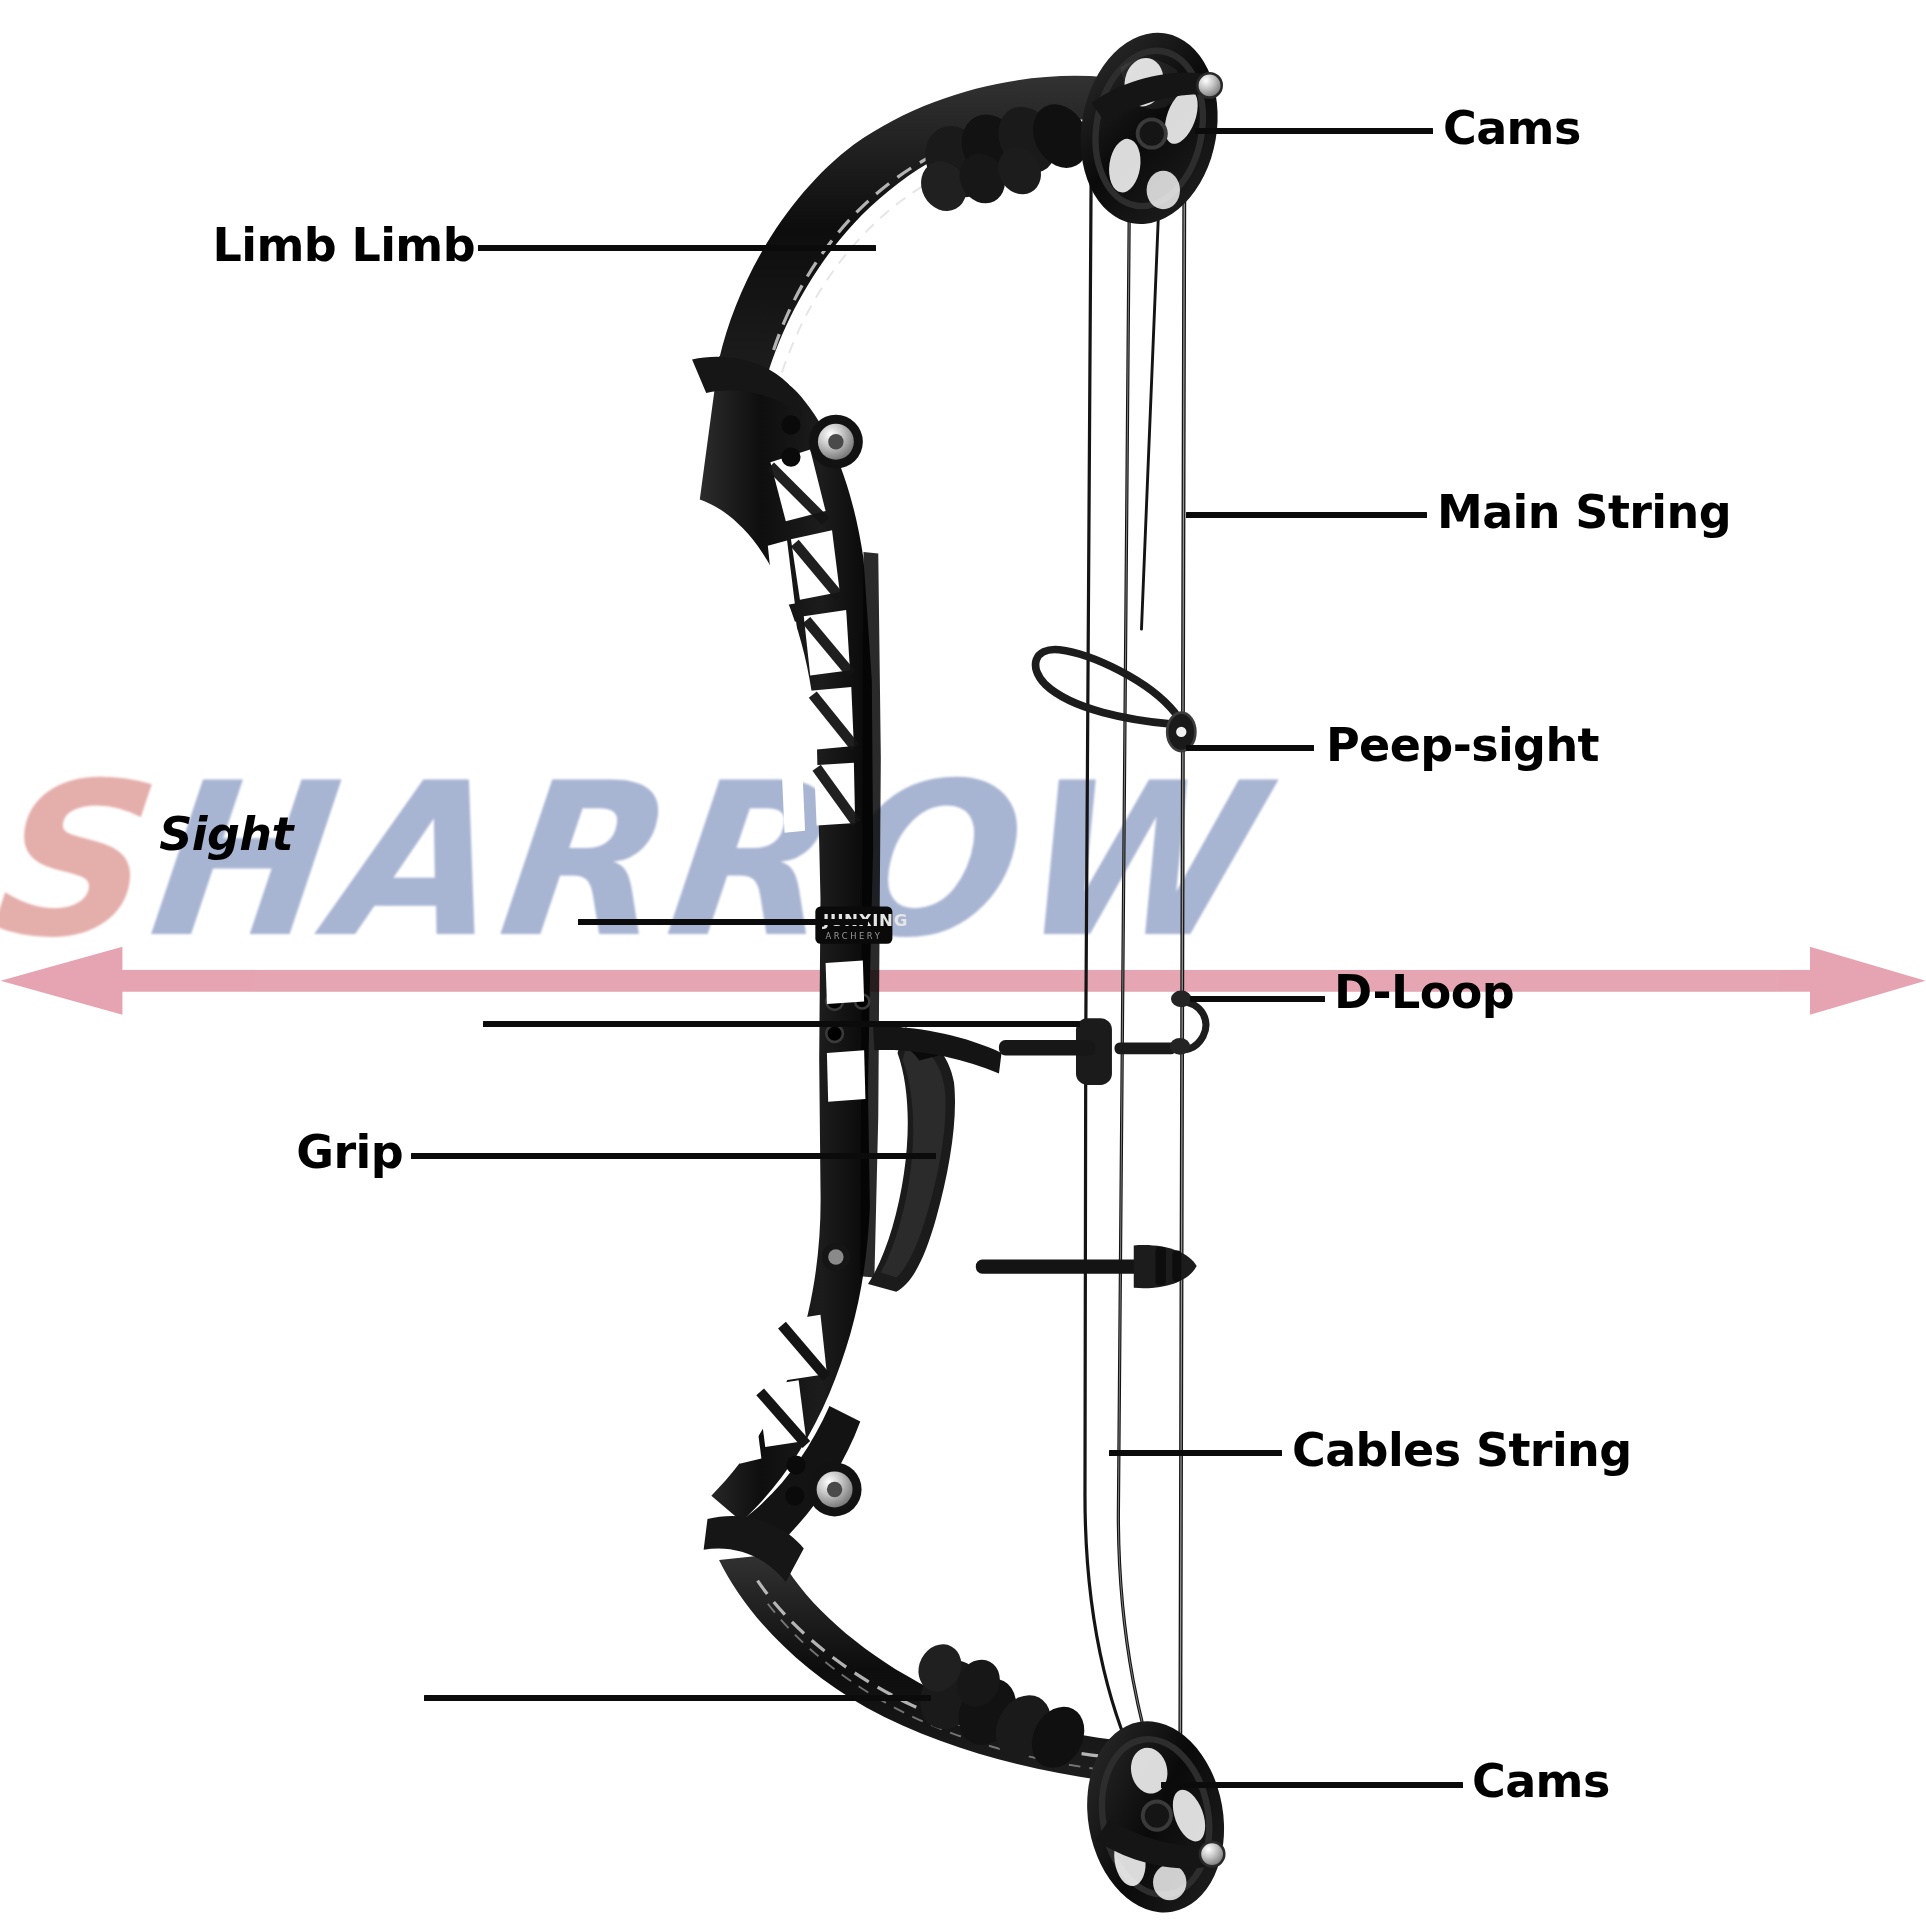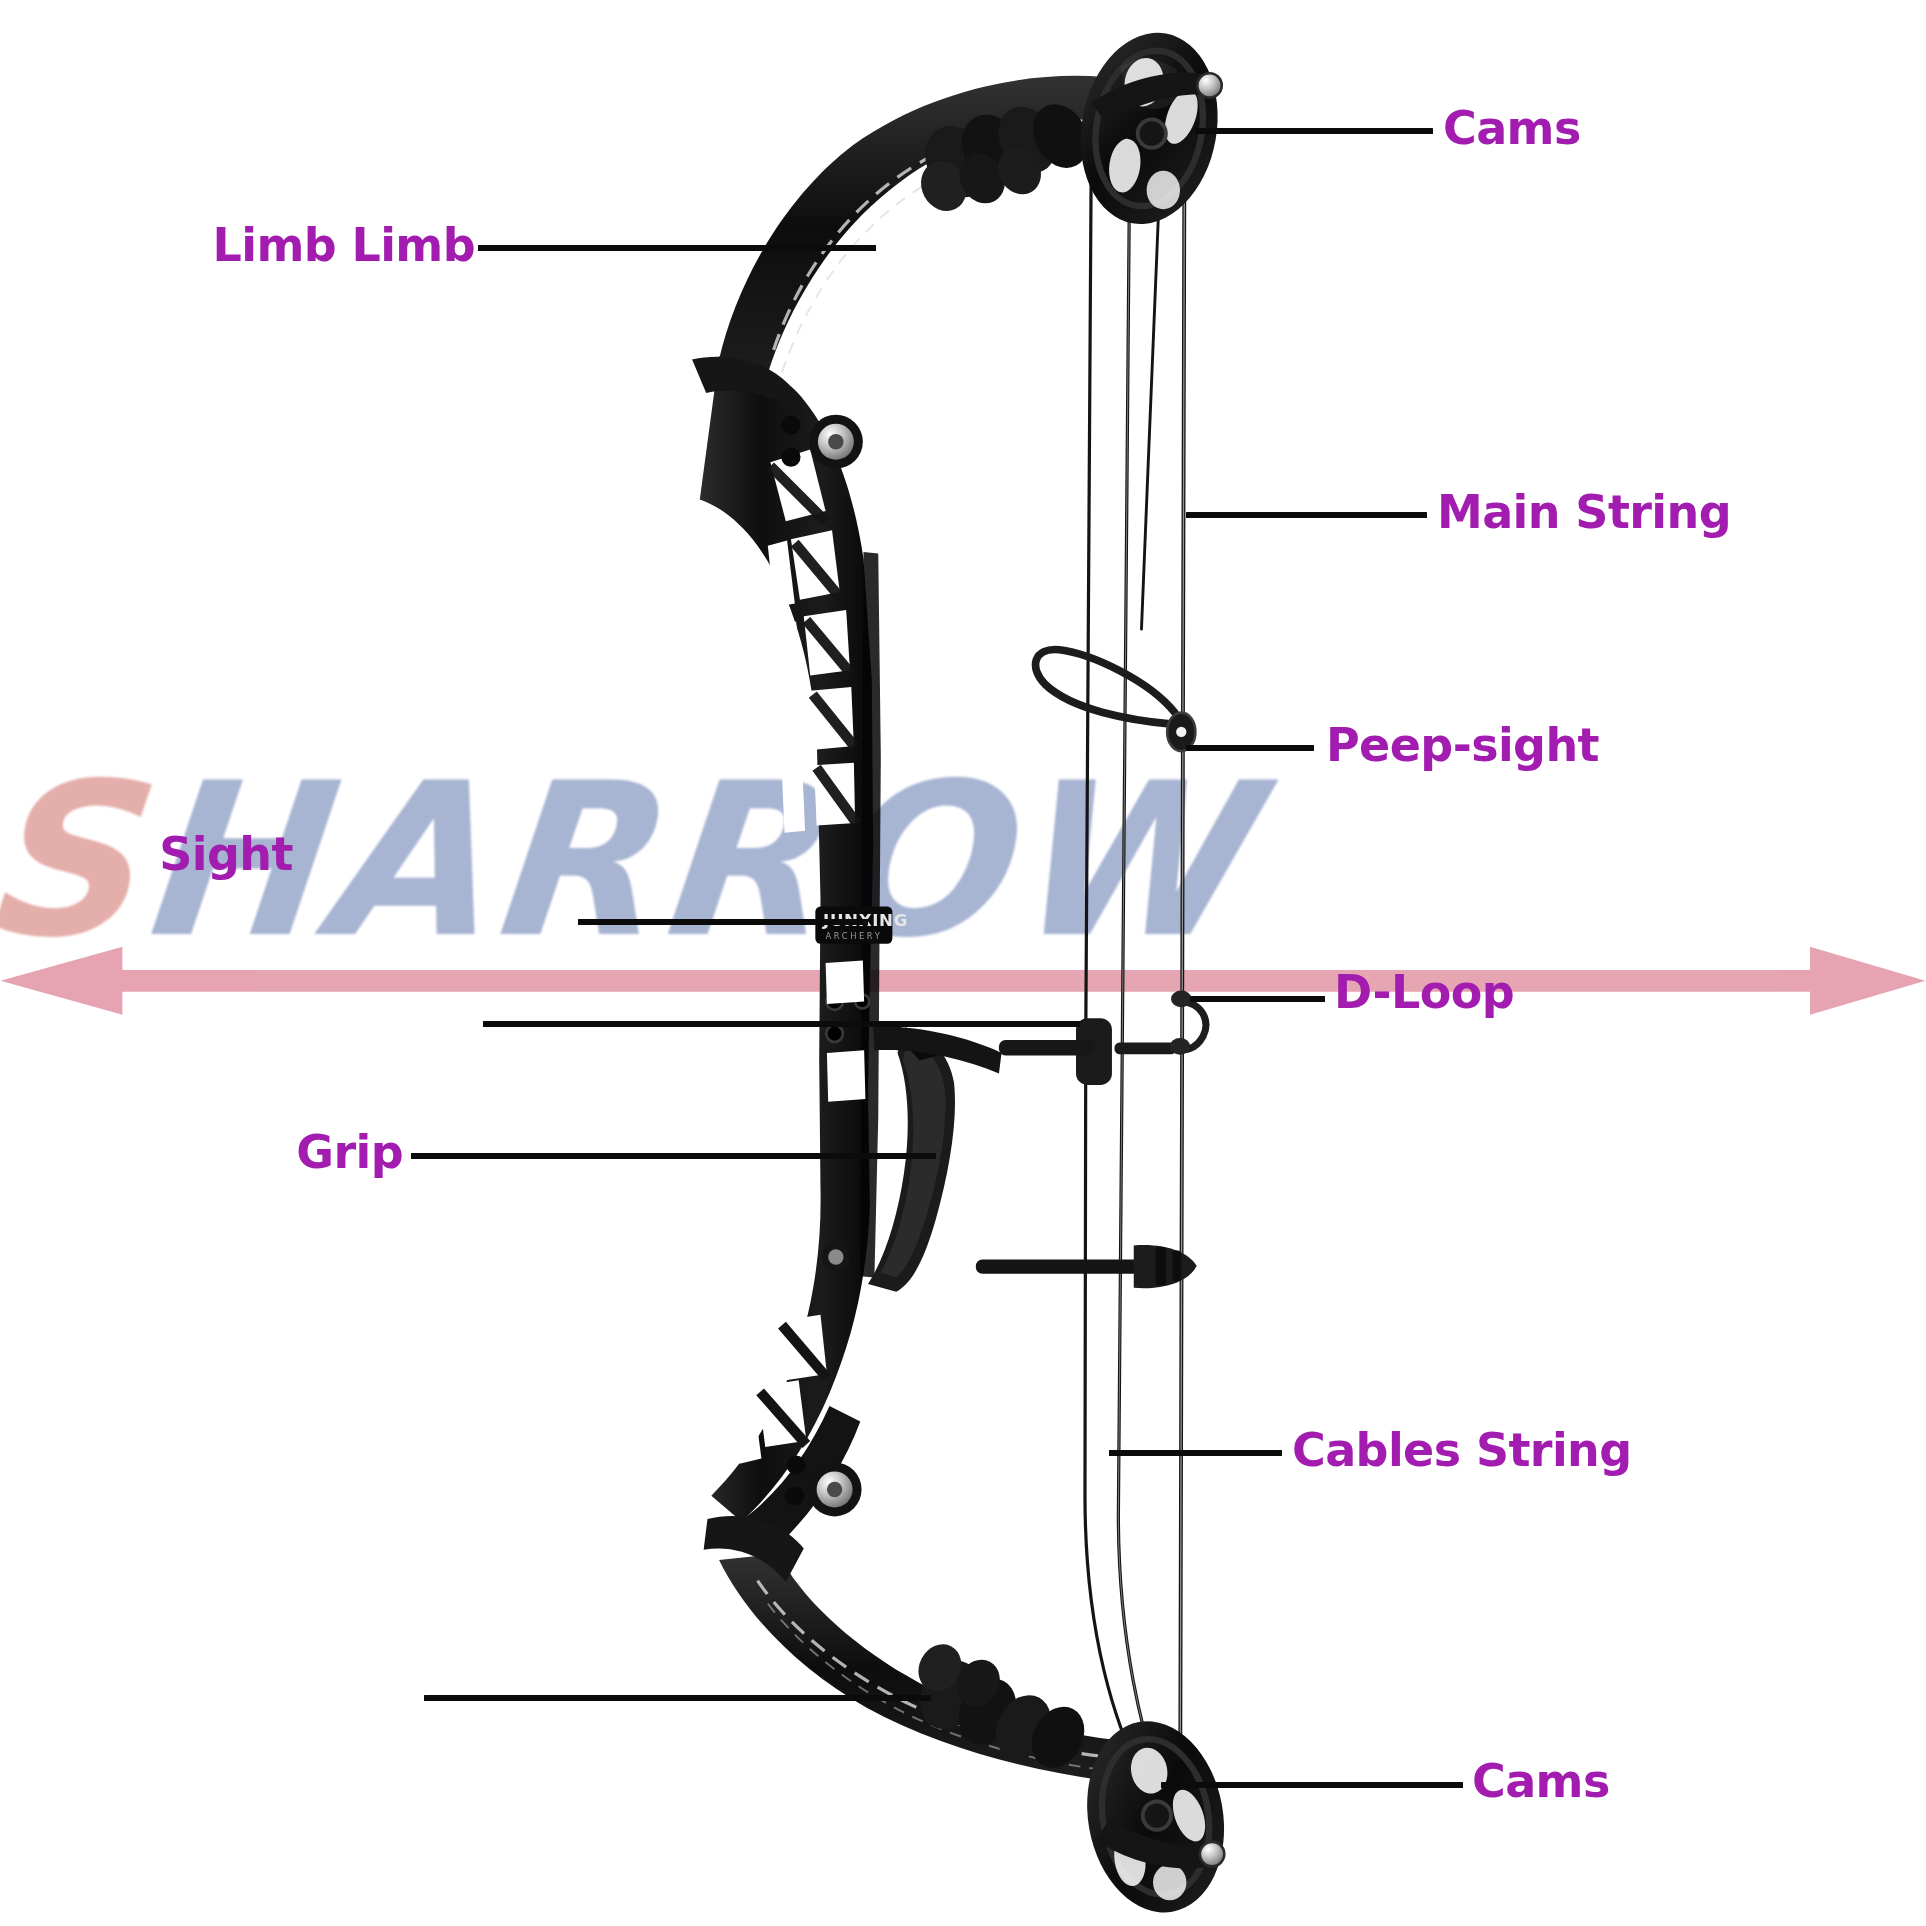--- a/index.html
+++ b/index.html
@@ -13,21 +13,21 @@
            font-family:"DejaVu Sans",sans-serif;font-weight:700;
            font-size:212px;letter-spacing:3.9px;white-space:nowrap;
            line-height:270px;font-style:italic;
            filter:blur(1.3px);opacity:.85;}
   #wm-text span{display:inline-block;transform:skewX(-8deg);}
   .wm-s{color:#e0a09c;}
   .wm-rest{color:#98a7cb;}
   #wm-arrow{left:0;top:943px;width:1926px;height:77px;}
 
   
-  .label{position:absolute;color:#a21caf;font-family:"DejaVu Sans",sans-serif;
+  .label{position:absolute;color:#000000;font-family:"DejaVu Sans",sans-serif;
          font-weight:700;font-size:46px;letter-spacing:-0.6px;white-space:nowrap;
          line-height:1.02;}
   .label.two-line{line-height:1.34;}
   .label.right{text-align:left;}
   .label.leftal{text-align:right;}
   .leader{position:absolute;background:#0b0b0b;height:5.8px;border-radius:0.6px;}
 
   svg.bow{position:absolute;left:0;top:0;width:1926px;height:1926px;}
 </style>
 </head>
@@ -309,21 +309,21 @@
   <div class="leader" style="left:1161px;  top:1782px; width:302px;"></div>
 
   <div class="label right" style="left:1443px; top:105px;">Cams</div>
 
   <div class="label leftal" style="left:0px; top:222px; width:475px;">Limb Limb</div>
 
   <div class="label right" style="left:1437px; top:489px;">Main String</div>
 
   <div class="label right" style="left:1326px; top:722px;text-align:center;">Peep-sight</div>
 
-  <div class="label two-line" style="left:0px; top:824px; width:568px; text-align:right;">
+  <div class="label two-line" style="left:0px; top:804px; width:568px; text-align:right;font-style:italic;">
     <div style="text-align:center; padding-right:116px;">Sight</div>
   </div>
 
   <div class="label right" style="left:1334px; top:969px;">D-Loop</div>
 
 
   <div class="label leftal" style="left:0px; top:1129px; width:403px;">Grip</div>
 
   <div class="label right" style="left:1292px; top:1427px;">Cables String</div>
 

